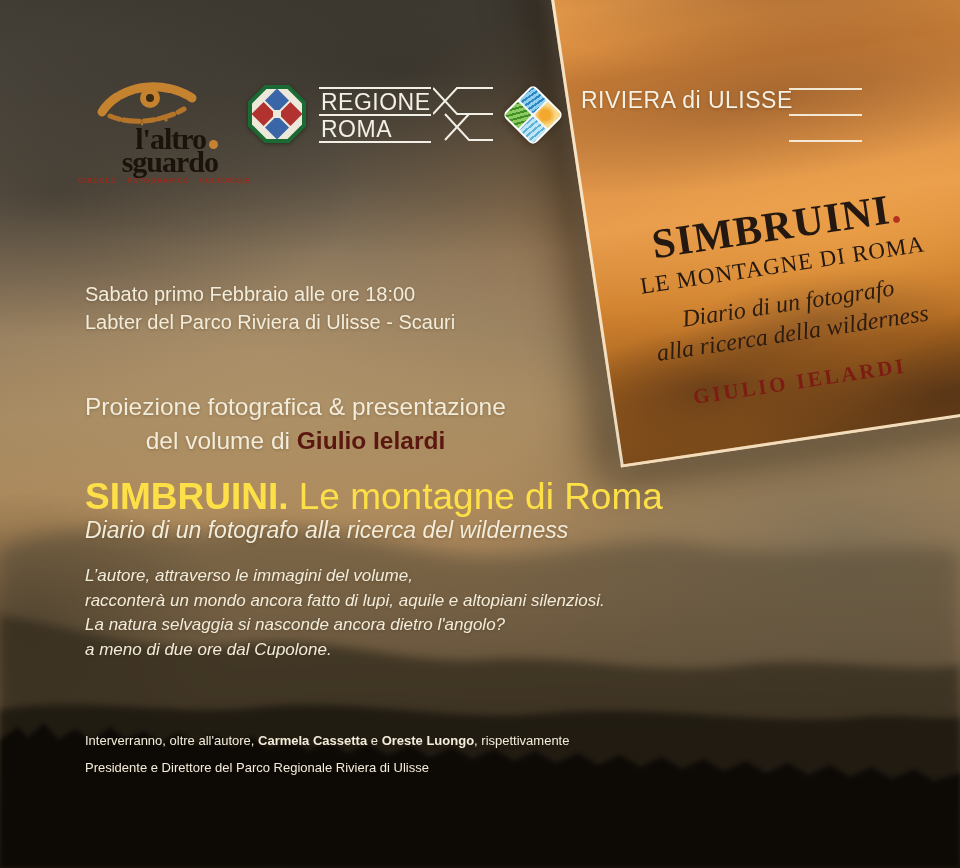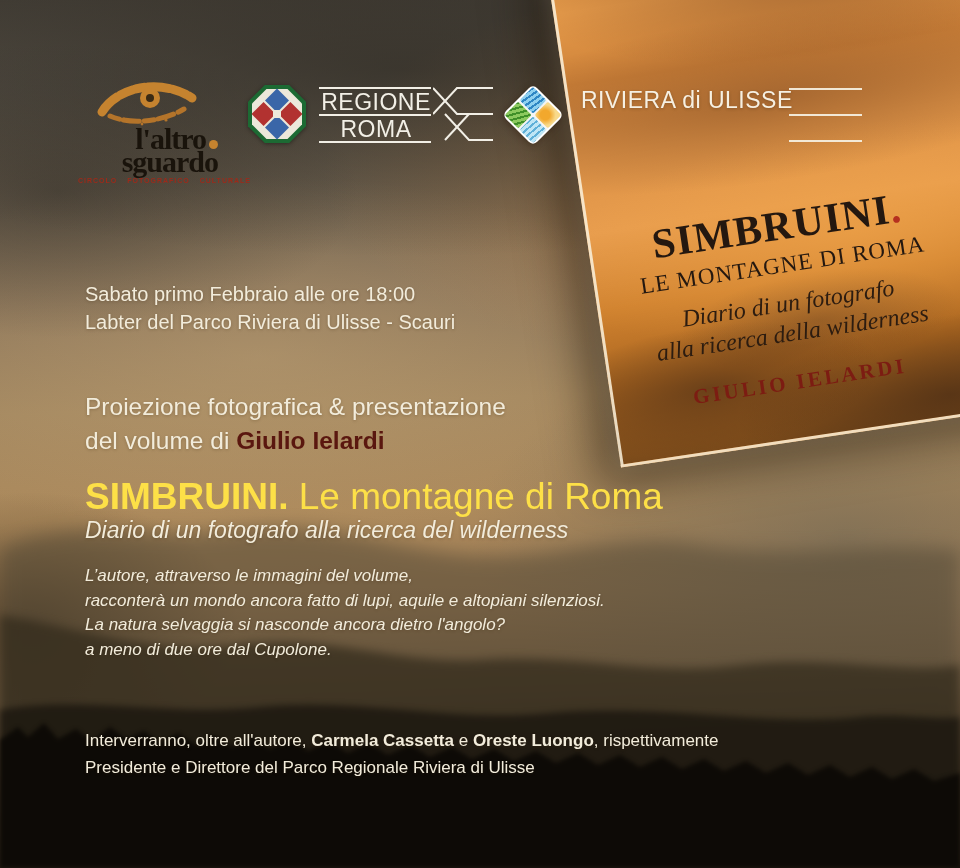--- a/index.html
+++ b/index.html
@@ -52,21 +52,21 @@
 
   
   .logo-as { position:absolute; left:78px; top:72px; width:140px; text-align:right; }
   .as-eye  { display:block; margin:0 auto -3px auto; }
   .as-wordmark { font-family:"Liberation Serif", serif; font-weight:bold; color:#19130b;
     font-size:30px; line-height:23px; letter-spacing:-1px; }
   .as-dot { display:inline-block; width:9px; height:9px; border-radius:50%; background:#c5832f; margin-left:3px; }
   .as-sub { margin-top:4px; font-size:7px; letter-spacing:1px; word-spacing:7px; color:#9c2a1a; font-weight:bold; white-space:nowrap; }
 
   
-  .logo-rl { position:absolute; left:248px; top:84px; display:flex; align-items:flex-start;text-align:center; }
+  .logo-rl { position:absolute; left:248px; top:84px; display:flex; align-items:flex-start; }
   .rl-emblem { width:58px; height:58px; margin:1px 13px 0 0; position:relative;
     filter:drop-shadow(0 1px 2px rgba(0,0,0,.4)); }
   .rl-oct1 { position:absolute; inset:0;
     clip-path:polygon(29% 0,71% 0,100% 29%,100% 71%,71% 100%,29% 100%,0 71%,0 29%); background:#1c6a33; }
   .rl-oct2 { position:absolute; inset:4px;
     clip-path:polygon(29% 0,71% 0,100% 29%,100% 71%,71% 100%,29% 100%,0 71%,0 29%); background:#ece8da; }
   .rl-shield { position:absolute; inset:11px; transform:rotate(45deg); display:grid;
     grid-template:1fr 1fr / 1fr 1fr; gap:2px; background:#ece8da; border-radius:3px; }
   .rl-q1 { background:#3a66a8; } .rl-q2 { background:#b23230; }
   .rl-q3 { background:#b23230; } .rl-q4 { background:#3a66a8; }
@@ -92,27 +92,27 @@
   .ep-sea   { background:repeating-linear-gradient(95deg,#5fb0d8 0 2px,#bfe6f5 2px 5px); }
   .ep-text  { margin-left:15px; margin-top:4px; color:#f6f0e2; text-shadow:0 1px 3px rgba(60,40,15,.3); }
   .ep-l1 { font-size:20px; line-height:25px; letter-spacing:.3px; }
   .ep-l2 { font-size:23px; line-height:28px; letter-spacing:.5px; }
   .ep-lines { position:absolute; left:789px; top:88px; }
   .ep-line { width:73px; height:2px; background:rgba(244,238,222,.95); margin-bottom:24px; }
 
   
   .txt { position:absolute; left:85px; color:#f2ecdb; text-shadow:0 1px 3px rgba(60,40,15,.28); }
   .event    { top:281px; font-size:20px; line-height:27.5px; }
-  .headline { top:390px; font-size:24.5px; line-height:34px; }
+  .headline { top:390px; font-size:24.5px; line-height:34px;text-align:center; }
   .maroon-b { color:#5a170f; font-weight:bold; text-shadow:none; }
   .bookhead { top:476px; font-size:37px; color:#fde047; text-shadow:none; }
   .bh-b     { font-weight:bold; }
   .subit    { top:515px; font-size:23px; font-style:italic; line-height:30px; }
   .bodytext { top:564px; font-size:17px; font-style:italic; line-height:24.5px; }
-  .footer   { top:727px; font-size:17px; line-height:27px; }
+  .footer   { top:727px; font-size:13px; line-height:27px; }
   .fw-b     { font-weight:bold; }
 </style>
 </head>
 <body>
 
 <div class="poster">
 
   <div class="bg"></div>
 
   <div class="book">

